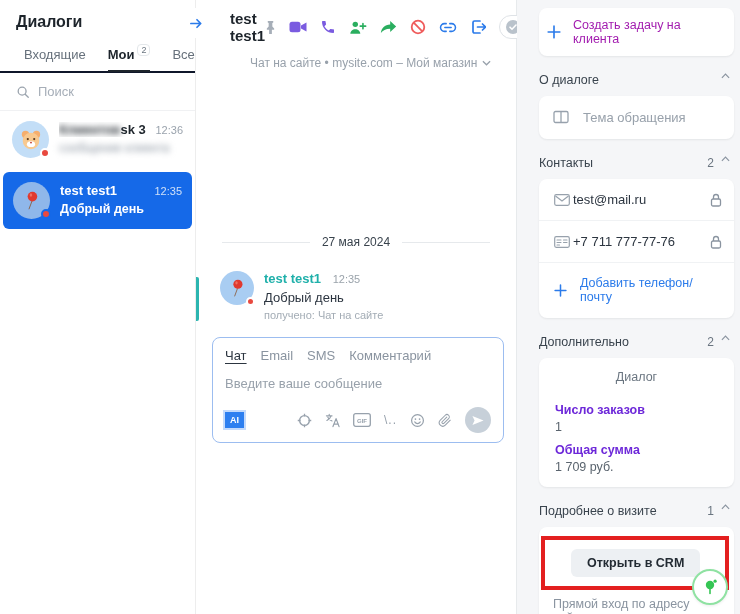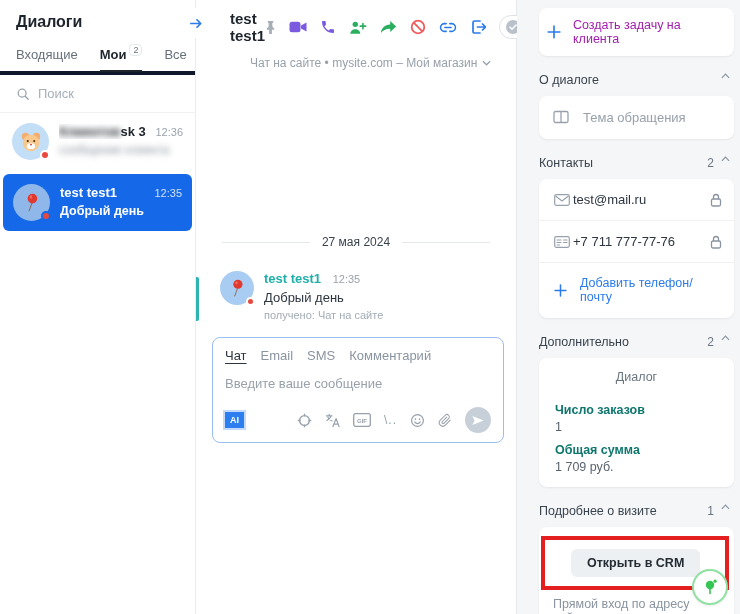--- a/index.html
+++ b/index.html
@@ -2,21 +2,21 @@
 <html><head>
 <meta charset="utf-8">
 <style>
   * { margin:0; padding:0; box-sizing:border-box; }
   html,body { width:740px; height:614px; overflow:hidden; }
   body { font-family:"Liberation Sans", sans-serif; font-size:13px; color:#2c3540; background:#fff; display:flex; }
 
   
   .sidebar { width:196px; flex:0 0 196px; border-right:1px solid #ededed; display:flex; flex-direction:column; background:#fff; }
   .sb-title { font-size:16px; font-weight:700; color:#1d242b; padding:13px 16px 12px; }
-  .sb-tabs { display:flex; gap:22px; padding:0 16px; border-bottom:4px solid #0f172a; }
+  .sb-tabs { display:flex; gap:22px; padding:0 24px; border-bottom:2px solid #0f172a; }
   .sb-tab { color:#66707b; font-size:13px; padding:4px 0 9px; cursor:pointer; position:relative; }
   .sb-tab.active { color:#1d242b; font-weight:700; }
   .sb-tab.active::after { content:""; position:absolute; left:0; right:0; bottom:-1px; height:2px; background:#1d242b; }
   .sb-badge { font-size:9px; color:#6b7680; border:1px solid #e3e7ea; border-radius:4px; padding:0 3px; margin-left:3px; position:relative; top:-6px; font-weight:400; background:#fff; }
   .sb-search { display:flex; align-items:center; gap:8px; padding:11px 16px; border-bottom:1px solid #f0f1f3; }
   .sb-search input { border:none; outline:none; font-size:13px; width:130px; color:#2c3540; font-family:"Liberation Sans",sans-serif; }
   .sb-search input::placeholder { color:#a6aeb8; }
   .conv { display:flex; gap:10px; padding:10px 12px; align-items:flex-start; cursor:pointer; }
   .conv .av { position:relative; width:37px; height:37px; flex:0 0 37px; border-radius:50%; background:#c3def7; display:flex; align-items:center; justify-content:center; }
   .conv .dot { position:absolute; right:-1px; bottom:0; width:10px; height:10px; border-radius:50%; background:#e8493f; border:2px solid #fff; }
@@ -75,21 +75,21 @@
   .section-count { margin-left:auto; color:#6a7580; font-size:12px; }
   .section-chev { margin-left:7px; display:flex; cursor:pointer; }
   .topic-row { display:flex; gap:14px; padding:14px; color:#98a1ab; font-size:13px; cursor:pointer; }
   .contact-row { display:flex; align-items:center; gap:3px; padding:13px 12px 13px 15px; font-size:13px; color:#2c3540; }
   .contact-row + .contact-row { border-top:1px solid #f0f2f4; }
   .contact-row .lock { margin-left:auto; display:flex; }
   .contact-add { display:flex; align-items:center; gap:13px; padding:13px 12px 14px 15px; color:#2b7bea; font-size:12.5px; border-top:1px solid #f0f2f4; cursor:pointer; }
   .extra-card { padding:10px 0 13px; }
   .extra-tab { text-align:center; color:#6a7580; font-size:12.5px; padding:2px 0 10px; }
   .extra-field { padding:4px 16px 0; }
-  .extra-label { font-weight:700; color:#0f766e; font-size:12.5px; margin-top:5px; }
+  .extra-label { font-weight:700; color:#6d28d9; font-size:12.5px; margin-top:5px; }
   .extra-value { color:#5a646e; font-size:12.5px; margin-top:3px; }
   .visit-card { overflow:hidden; padding-top:9px; }
   .annotation-box { border:4px solid #e31f1f; margin:0 5px 4px 2px; padding:9px 12px; }
   .open-crm { display:inline-block; background:#edf0f3; border-radius:6px; padding:7px 16px; color:#232b33; font-weight:700; font-size:12.5px; cursor:pointer; }
   .visit-source { color:#8a94a0; font-size:12.5px; padding:3px 14px 11px; }
   .widget-btn { position:absolute; right:12px; bottom:9px; width:36px; height:36px; background:#fff; border:2px solid #8fe2a2; border-radius:50%; display:flex; align-items:center; justify-content:center; cursor:pointer; box-shadow:0 1px 3px rgba(0,0,0,.08); }
 </style>
 </head>
 <body>
 

